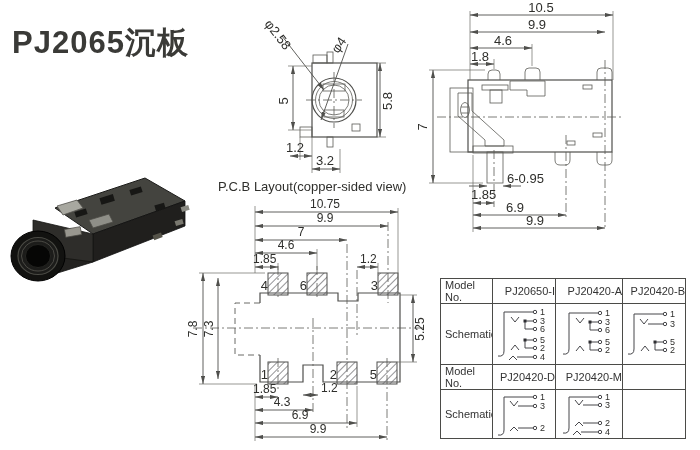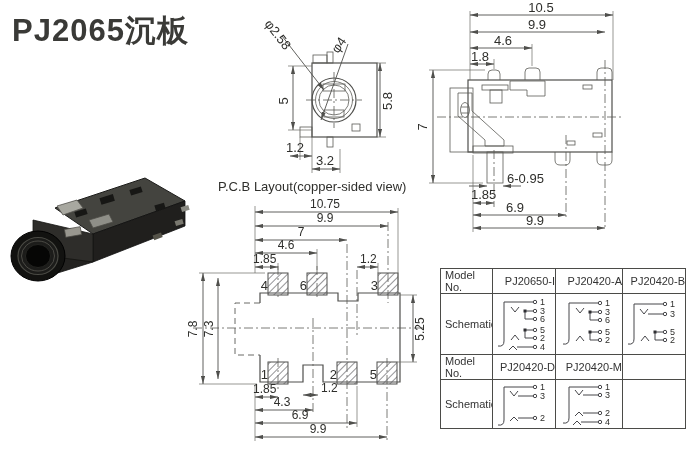--- a/index.html
+++ b/index.html
@@ -1,32 +1,32 @@
 <!DOCTYPE html>
 <html><head>
 <meta charset="utf-8">
 <style>
   html,body{margin:0;padding:0;background:#fff;}
   .canvas{position:relative;width:700px;height:450px;background:#fff;overflow:hidden;
           font-family:"Liberation Sans",sans-serif;}
   .abs{position:absolute;}
-  #title{left:12px;top:10px;font-size:31px;font-weight:700;color:#3a3a37;letter-spacing:1px;}
+  #title{left:12px;top:22px;font-size:31px;font-weight:700;color:#3a3a37;letter-spacing:1px;}
   svg{display:block;}
   svg text{font-family:"Liberation Sans",sans-serif;fill:#2f2f2c;}
   .dim{stroke:#4f4f4c;stroke-width:0.9;fill:none;}
   .ext{stroke:#6a6a66;stroke-width:0.7;fill:none;}
   .out{stroke:#4f4f4c;stroke-width:1.2;fill:none;}
   .thin{stroke:#5a5a56;stroke-width:0.8;fill:none;}
   .cl{stroke:#5a5a56;stroke-width:0.8;fill:none;stroke-dasharray:9 3 2 3;}
   .dash{stroke:#5a5a56;stroke-width:0.9;fill:none;stroke-dasharray:6 4;}
   .t13{font-size:13px;}
   .t12{font-size:12px;}
   .sch{stroke:#46464a;stroke-width:1;fill:none;}
   .sq{fill:#2f2f33;stroke:none;}
-  table.models{border-collapse:collapse;table-layout:fixed;}
+  table.models{border-collapse:collapse;table-layout:fixed;margin-top:10px;}
   table.models td{border:1px solid #4b4b48;font-size:11px;color:#333;
       text-align:right;vertical-align:middle;padding:0;overflow:hidden;}
   table.models td.lbl{text-align:left;padding-left:4px;}
   table.models svg{margin:0 auto;}
 </style>
 </head>
 <body>
 
 <div class="canvas">
 

